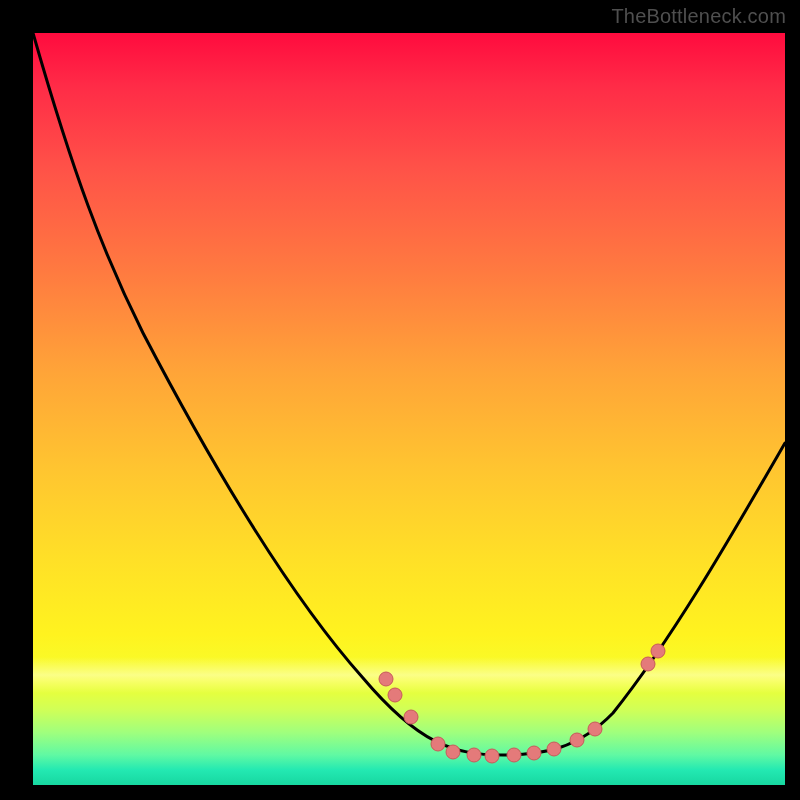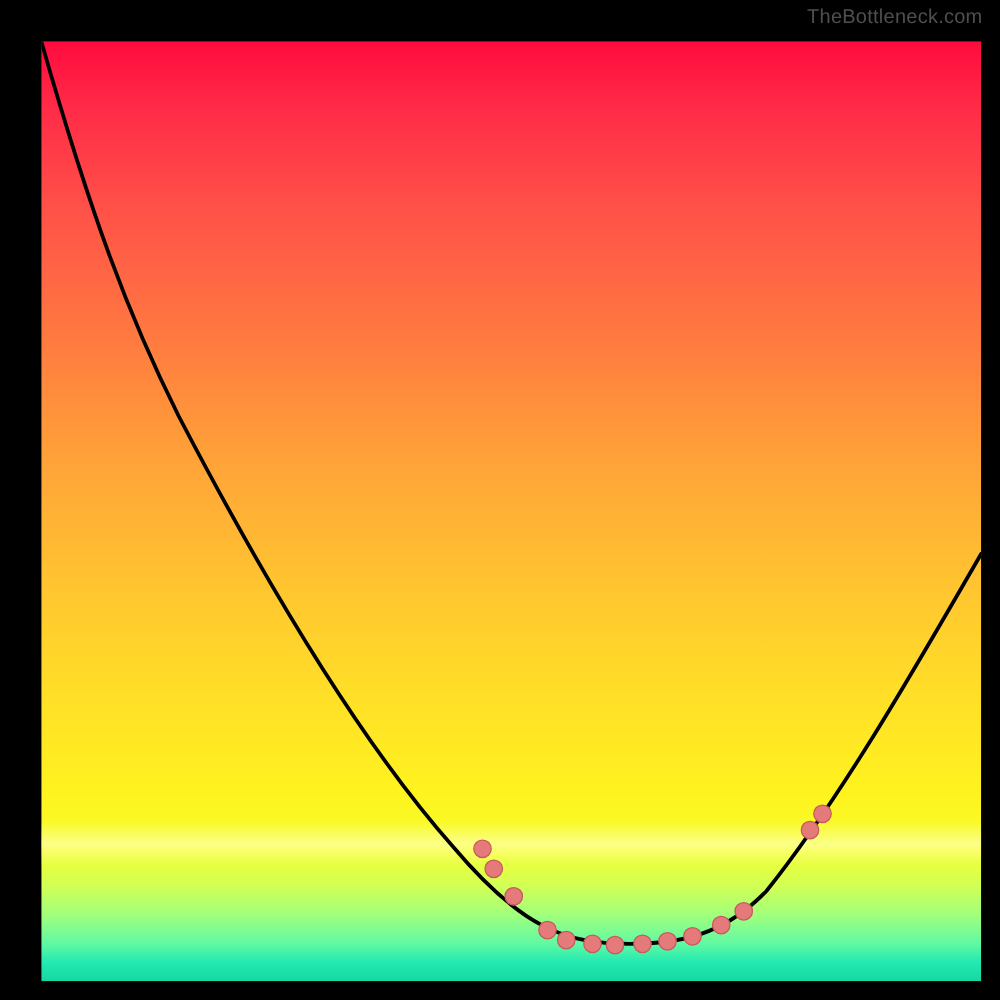--- a/index.html
+++ b/index.html
@@ -69,21 +69,21 @@
     top: 0;
     width: 752px;
     height: 752px;
     pointer-events: none;
   }
   .watermark {
     position: absolute;
     right: 14px;
     top: 5px;
     color: #4f4f4f;
-    font-size: 16px;
+    font-size: 20px;
     letter-spacing: 0.2px;
     user-select: none;
     margin-left: 44px;
   }
 </style>
 </head>
 <body>
 
 <div class="stage">
 

